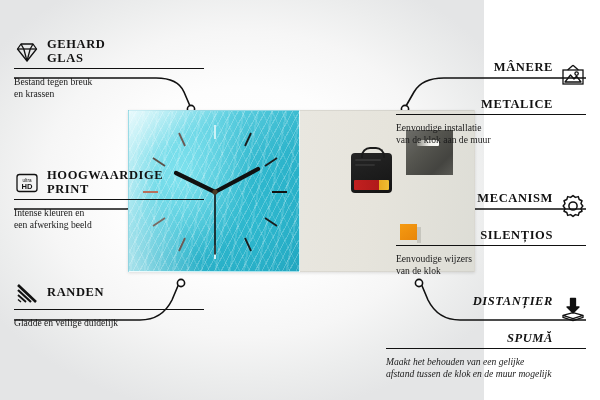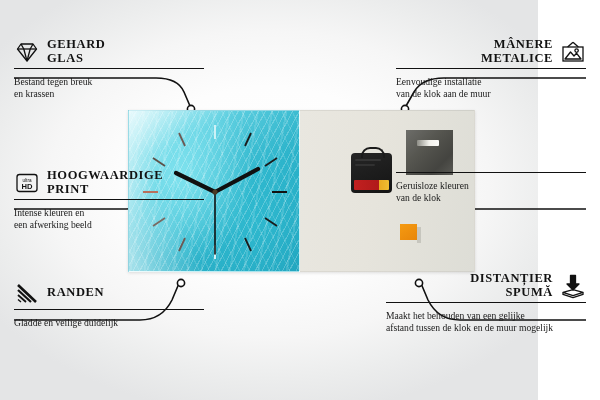--- a/index.html
+++ b/index.html
@@ -2,38 +2,38 @@
 <html><head>
 <meta charset="utf-8">
 <style>
   html,body{margin:0;padding:0;}
   body{
     width:600px;height:400px;overflow:hidden;
     font-family:"Liberation Serif", serif;
     background:#ffffff;
   }
   #stage{
-    position:relative;width:538px;height:400px;
+    position:relative;width:484px;height:400px;
     background:
       radial-gradient(ellipse 62% 58% at 50% 46%, #ffffff 0%, #fdfdfd 42%, #f6f6f6 66%, #eceded 84%, #e4e5e6 100%);
   }
   
   #wires{position:absolute;left:0;top:0;width:600px;height:400px;pointer-events:none;}
 
   
   .callout{position:absolute;width:190px;}
   .callout .head{display:flex;align-items:center;gap:7px;}
   .callout.right .head{flex-direction:row-reverse;}
   .ttl{
     font-size:12.5px;line-height:13.5px;letter-spacing:.6px;
     color:#121212;font-weight:700;text-transform:uppercase;
     font-family:"Liberation Serif", serif;
   }
   .callout.left .ttl{text-align:left;}
-  .callout.right .ttl{text-align:right;}
+  .callout.right .ttl{text-align:right;margin-top:23px;}
   .rule{height:1.4px;background:#111;margin-top:3px;width:100%;}
   .desc{
     font-size:9.6px;line-height:11.4px;color:#1a1a1a;margin-top:7px;
     font-family:"Liberation Serif", serif;
   }
   .callout.right .desc{text-align:left;}
   .ico{width:26px;height:26px;flex:0 0 26px;display:block;}
 
   
   #photo{
@@ -240,28 +240,42 @@
       </div>
     </div>
     <div class="rule"></div>
     <div class="desc">
       <div>Eenvoudige installatie</div>
       <div>van de klok aan de muur</div>
     </div>
   </div>
 
   <div class="callout right" style="left:396px;top:169px;">
-    <div class="rule"></div>
-    <div class="desc">
-      <div>Geruisloze kleuren</div>
+    <div class="head">
+      <svg class="ico" viewBox="0 0 26 26">
+        <g fill="none" stroke="#111" stroke-width="1.5" stroke-linejoin="round">
+          <path d="M13 2.6 L15.4 4.4 L18.3 3.6 L19.2 6.5 L22 7.8 L21 10.6 L22.8 13 L21 15.4
+                   L22 18.2 L19.2 19.5 L18.3 22.4 L15.4 21.6 L13 23.4 L10.6 21.6 L7.7 22.4
+                   L6.8 19.5 L4 18.2 L5 15.4 L3.2 13 L5 10.6 L4 7.8 L6.8 6.5 L7.7 3.6 L10.6 4.4 Z"></path>
+          <circle cx="13" cy="13" r="4.1"></circle>
+        </g>
+      </svg>
+      <div>
+        <div class="ttl">MECANISM</div>
+        <div class="ttl">SILENȚIOS</div>
+      </div>
+    </div>
+    <div class="rule"></div>
+    <div class="desc">
+      <div>Eenvoudige wijzers</div>
       <div>van de klok</div>
     </div>
   </div>
 
-  <div class="callout right" style="left:386px;top:272px;width:200px;">
+  <div class="callout right" style="left:386px;top:272px;width:200px;font-style:italic;">
     <div class="head">
       <svg class="ico" viewBox="0 0 26 26">
         <g fill="none" stroke="#111" stroke-width="1.3" stroke-linejoin="round">
           <path d="M10.5 2.5 L15.5 2.5 L15.5 11 L19 11 L13 17 L7 11 L10.5 11 Z" fill="#111"></path>
           <path d="M13 16.6 L23 19.4 L13 22.6 L3 19.4 Z"></path>
           <path d="M3 19.4 L3 21.4 L13 24.6 L23 21.4 L23 19.4"></path>
         </g>
       </svg>
       <div>
         <div class="ttl">DISTANȚIER</div>

